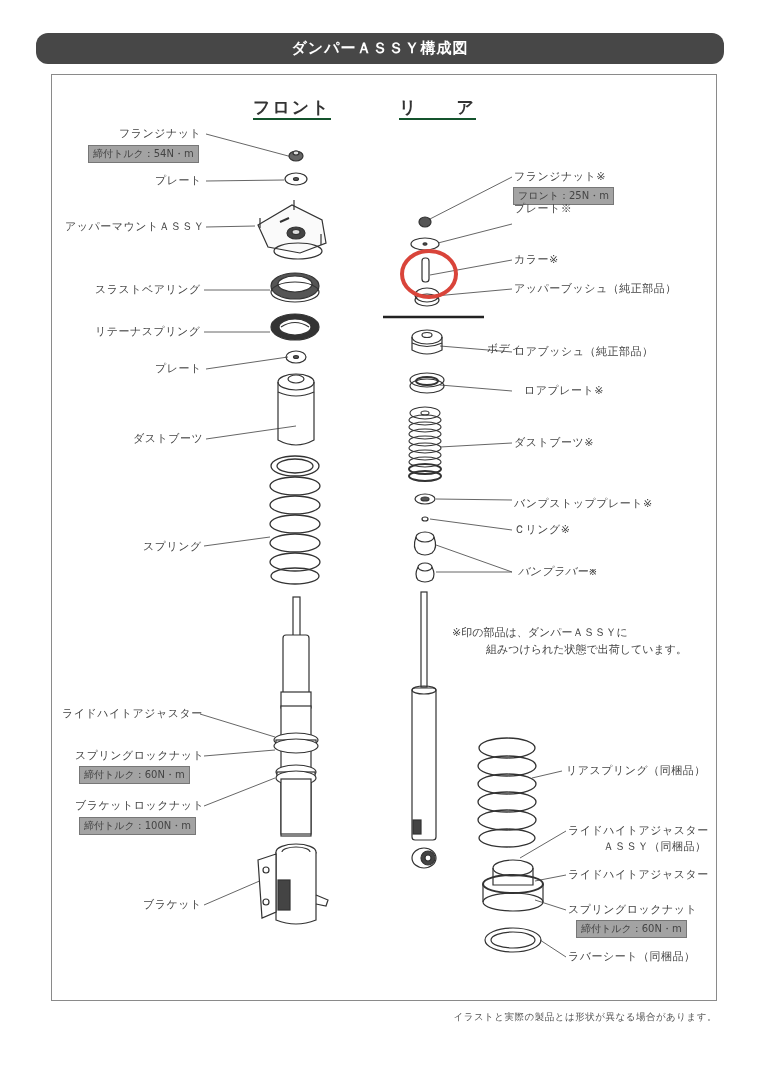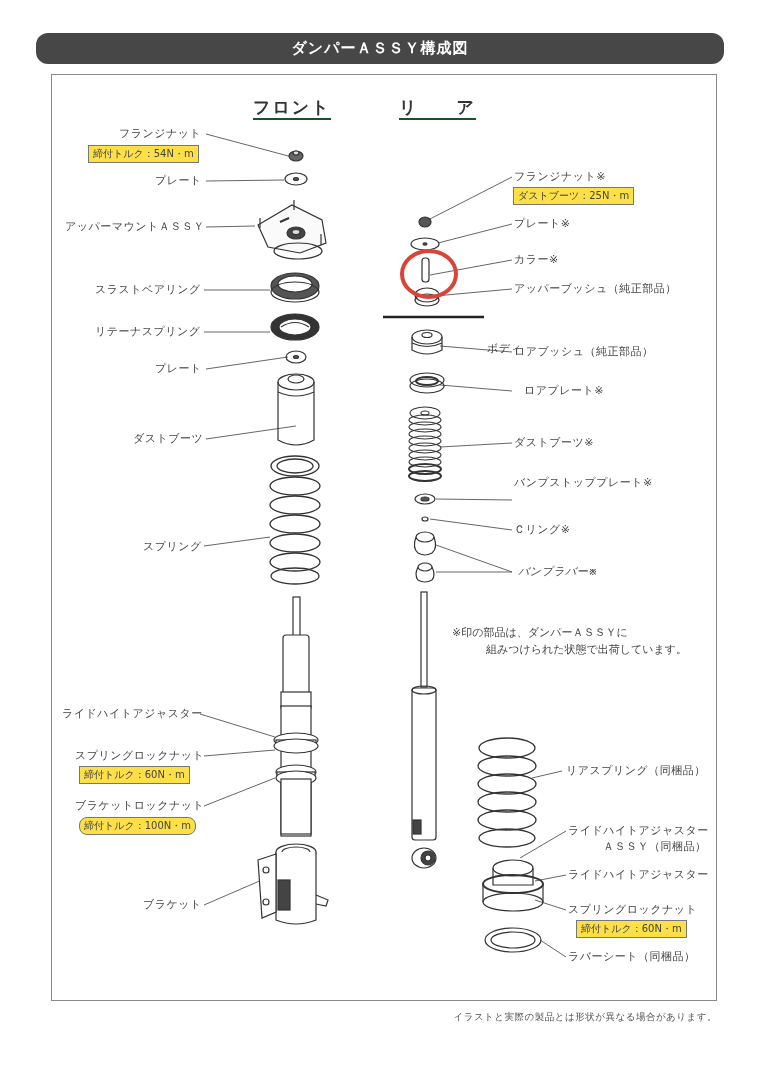--- a/index.html
+++ b/index.html
@@ -8,21 +8,21 @@
   .title-bar { position:absolute; left:36px; top:33px; width:688px; height:31px;
                background:#474747; border-radius:12px; color:#fff;
                display:flex; align-items:center; justify-content:center;
                font-size:15px; font-weight:bold; letter-spacing:1px; }
   .frame { position:absolute; left:51px; top:74px; width:666px; height:927px;
            border:1.5px solid #8a8a8a; box-sizing:border-box; background:#fff; }
   .heading { position:absolute; font-size:17px; font-weight:bold; color:#333;
              border-bottom:2px solid #14532d; padding-bottom:1px; line-height:20px; letter-spacing:2px; }
   .lbl { position:absolute; font-size:11px; color:#444; white-space:nowrap; line-height:14px; letter-spacing:0.5px; }
   .torque { position:absolute; font-size:10px; color:#444; border:1px solid #777;
-            padding:1px 4px; white-space:nowrap; line-height:14px; background:#fde047; }
+            padding:1px 4px; white-space:nowrap; line-height:14px; background:#a3a3a3; }
   .note { position:absolute; font-size:11px; color:#444; line-height:18px; white-space:nowrap; }
   .footer { position:absolute; right:44px; top:1011px; font-size:9.5px; color:#555; letter-spacing:0.5px; }
   svg.art { position:absolute; left:0; top:0; }
 </style>
 </head>
 <body>
 
 <div class="title-bar">
   <span>ダンパーＡＳＳＹ構成図</span>
 </div>
@@ -232,33 +232,33 @@
 <div class="lbl" style="left:65px; top:220px;">アッパーマウントＡＳＳＹ</div>
 <div class="lbl" style="left:95px; top:283px;">スラストベアリング</div>
 <div class="lbl" style="left:95px; top:325px;">リテーナスプリング</div>
 <div class="lbl" style="left:155px; top:362px;">プレート</div>
 <div class="lbl" style="left:133px; top:432px;">ダストブーツ</div>
 <div class="lbl" style="left:143px; top:540px;">スプリング</div>
 <div class="lbl" style="left:62px; top:707px;">ライドハイトアジャスター</div>
 <div class="lbl" style="left:75px; top:749px;">スプリングロックナット</div>
 <div class="torque" style="left:79px; top:766px;">締付トルク：60N・m</div>
 <div class="lbl" style="left:75px; top:799px;">ブラケットロックナット</div>
-<div class="torque" style="left:79px; top:817px;border-radius:8px;">締付トルク：100N・m</div>
+<div class="torque" style="left:79px; top:817px;">締付トルク：100N・m</div>
 <div class="lbl" style="left:143px; top:898px;">ブラケット</div>
 
 <div class="lbl" style="left:514px; top:170px;">フランジナット※</div>
-<div class="torque" style="left:513px; top:187px;">ダストブーツ：25N・m</div>
-<div class="lbl" style="left:514px; top:217px;">プレート※</div>
+<div class="torque" style="left:513px; top:187px;">フロント：25N・m</div>
+<div class="lbl" style="left:514px; top:201px;font-family:Liberation Serif, serif;">プレート※</div>
 <div class="lbl" style="left:514px; top:253px;">カラー※</div>
 <div class="lbl" style="left:514px; top:282px;">アッパーブッシュ（純正部品）</div>
 <div class="lbl" style="left:487px; top:310px;margin-top:32px;">ボディ</div>
 <div class="lbl" style="left:514px; top:345px;text-align:right;">ロアブッシュ（純正部品）</div>
 <div class="lbl" style="left:514px; top:384px;margin-left:10px;">ロアプレート※</div>
 <div class="lbl" style="left:514px; top:436px;">ダストブーツ※</div>
-<div class="lbl" style="left:514px; top:476px;text-align:right;">バンプストッププレート※</div>
+<div class="lbl" style="left:514px; top:497px;text-align:right;">バンプストッププレート※</div>
 <div class="lbl" style="left:514px; top:523px;">Ｃリング※</div>
 <div class="lbl" style="left:518px; top:565px;font-style:italic;">バンプラバー※</div>
 
 <div class="note" style="left:452px; top:624px;">※印の部品は、ダンパーＡＳＳＹに</div>
 <div class="note" style="left:486px; top:641px;">組みつけられた状態で出荷しています。</div>
 
 <div class="lbl" style="left:566px; top:764px;">リアスプリング（同梱品）</div>
 <div class="lbl" style="left:568px; top:824px;">ライドハイトアジャスター</div>
 <div class="lbl" style="left:603px; top:840px;">ＡＳＳＹ（同梱品）</div>
 <div class="lbl" style="left:568px; top:868px;">ライドハイトアジャスター</div>

